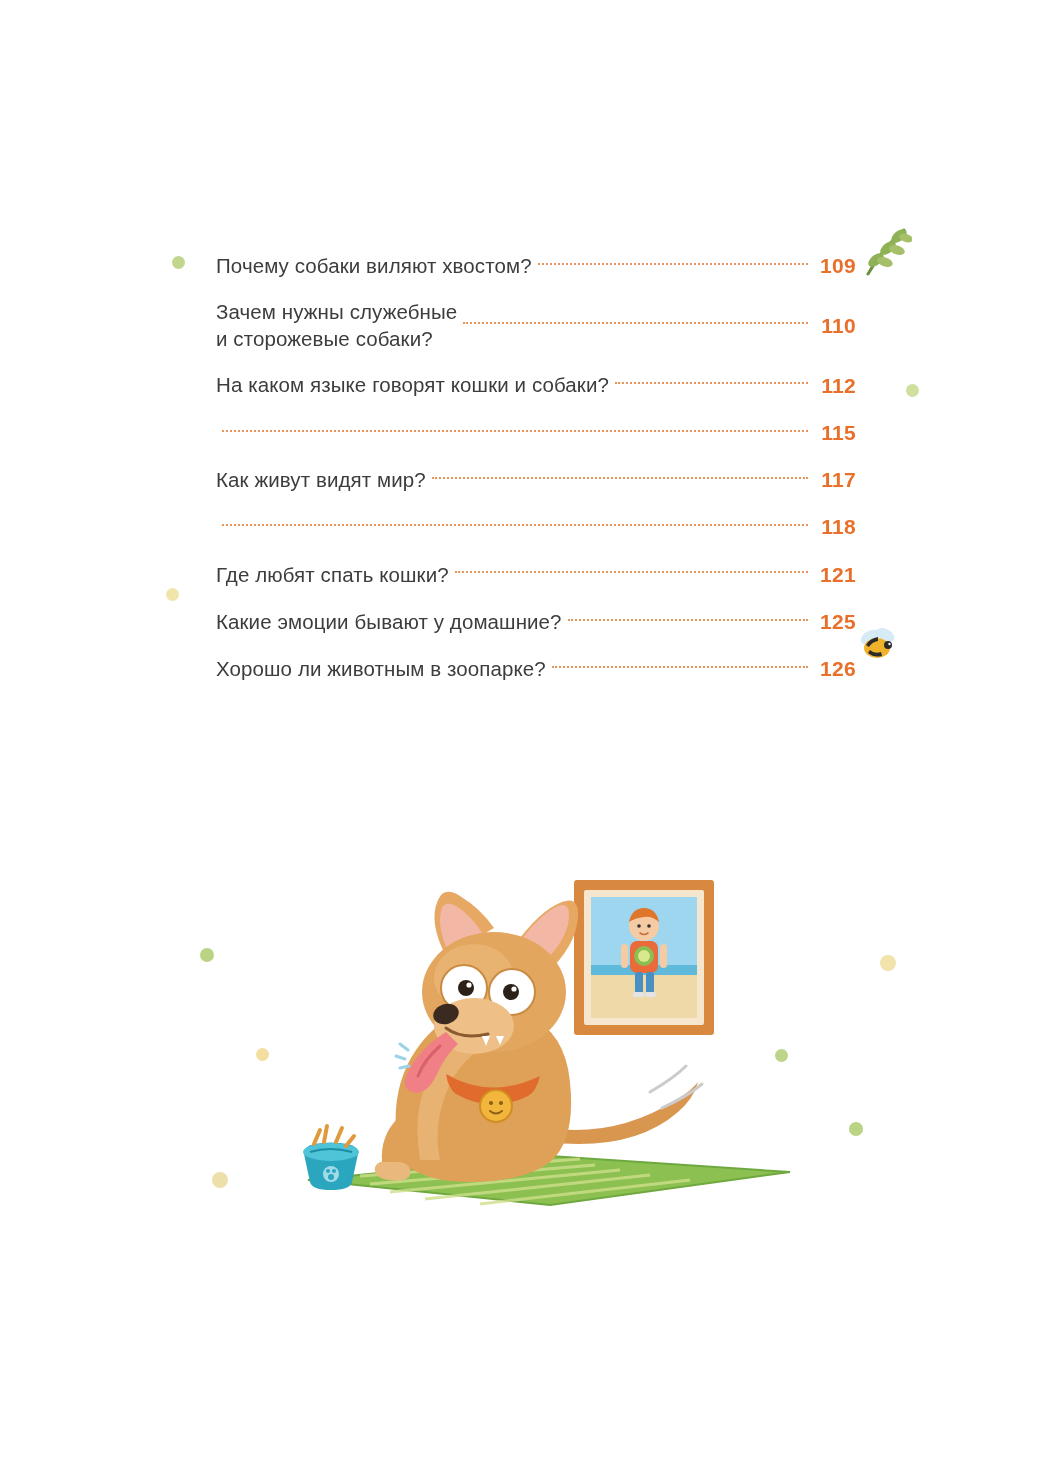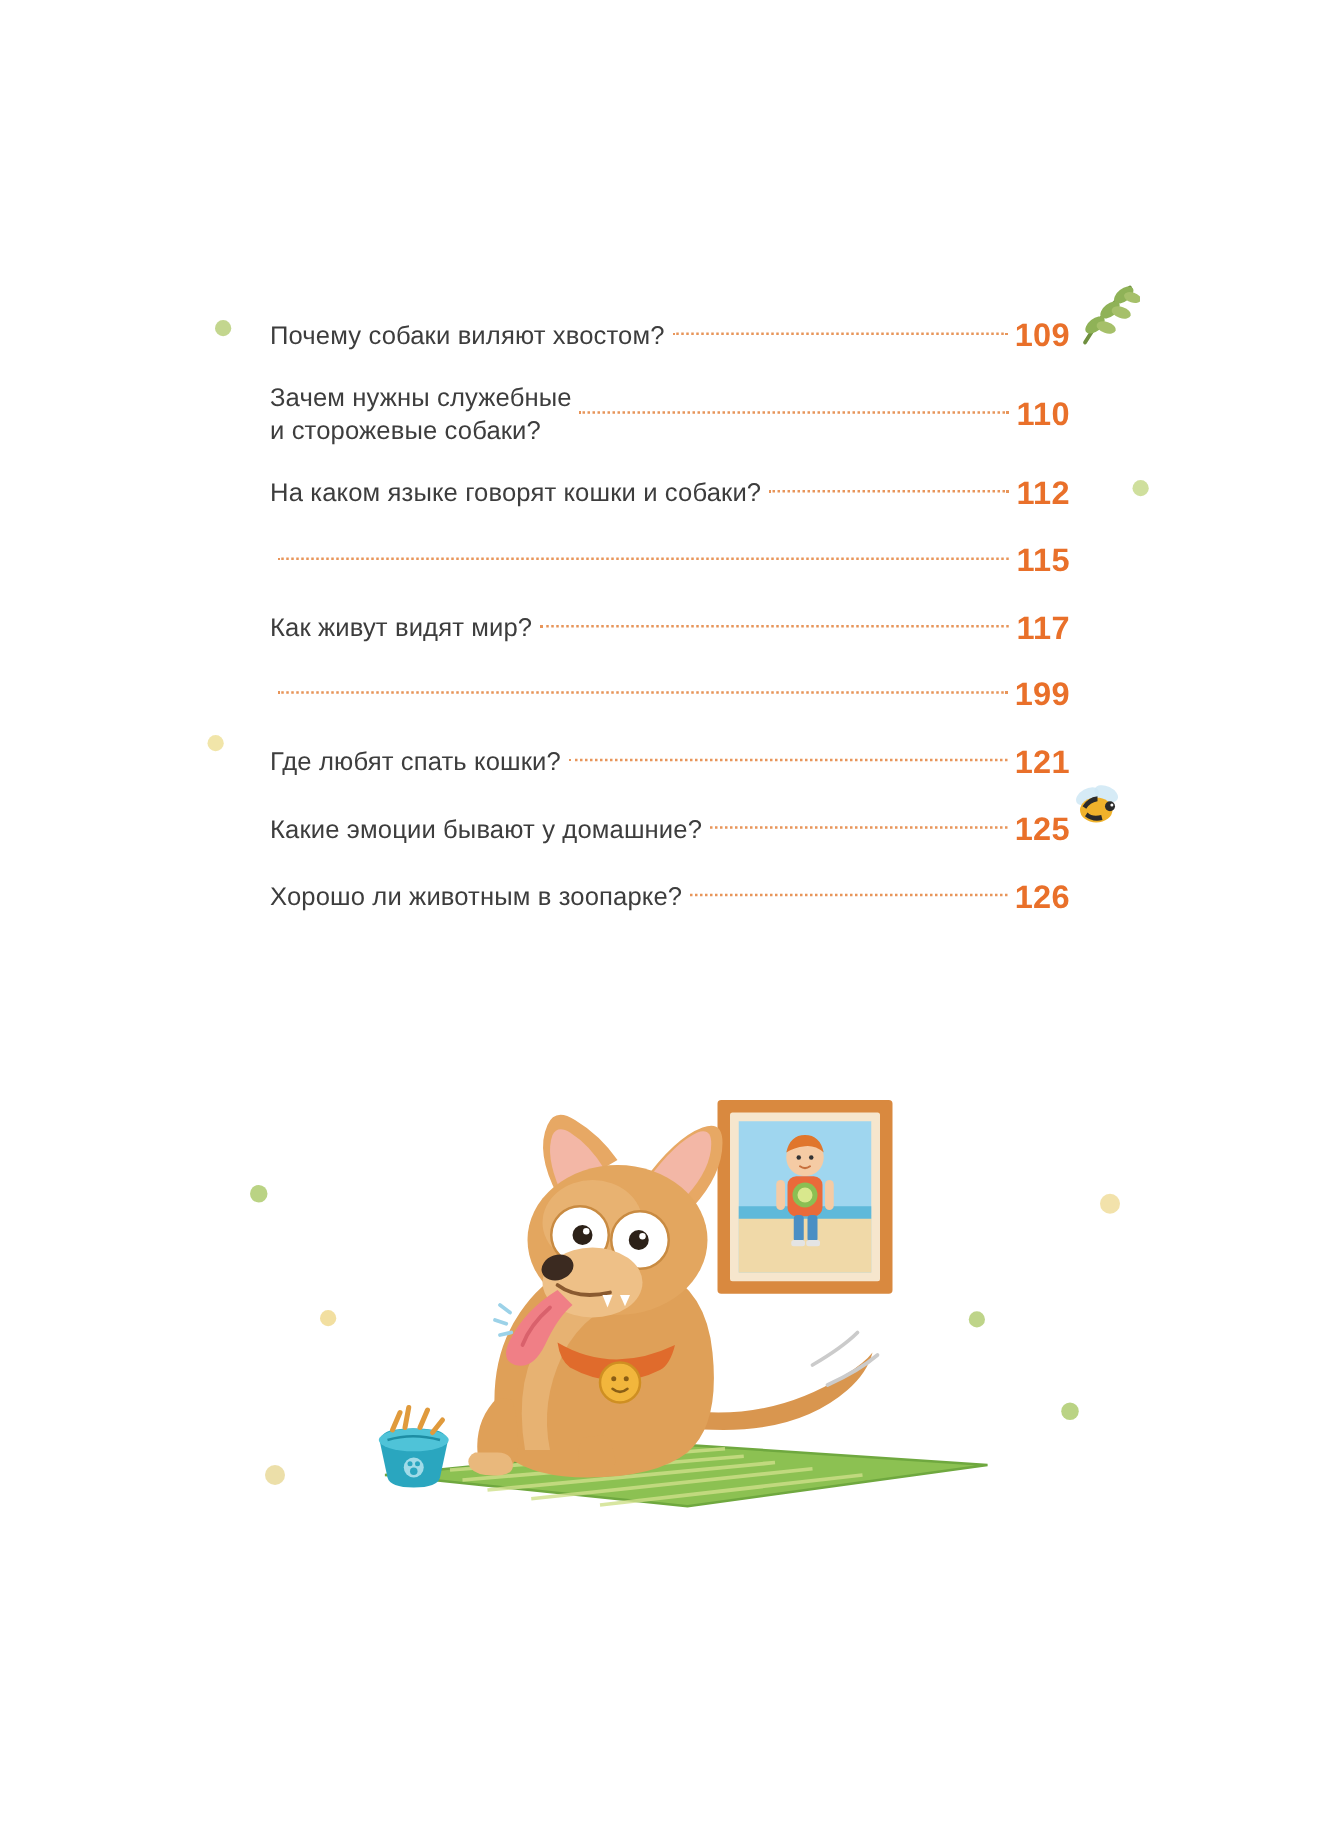--- a/index.html
+++ b/index.html
@@ -40,21 +40,21 @@
     white-space: pre-line;
   }
   .toc-dots {
     flex: 1 1 auto;
     border-bottom: 2px dotted #e8955a;
     margin: 0 6px 6px 6px;
     height: 1px;
     min-width: 8px;
   }
   .toc-page {
-    font-size: 26px;
+    font-size: 21px;
     color: #e9702a;
     font-weight: 700;
     letter-spacing: 0.3px;
     min-width: 42px;
     text-align: right;
     padding-bottom: 1px;
   }
 
   
   .dot {
@@ -146,21 +146,21 @@
       <span class="toc-dots"></span>
       <span class="toc-page">115</span>
     </div>
     <div class="toc-row">
       <span class="toc-title">Как живут видят мир?</span>
       <span class="toc-dots"></span>
       <span class="toc-page">117</span>
     </div>
     <div class="toc-row">
       <span class="toc-dots"></span>
-      <span class="toc-page">199</span>
+      <span class="toc-page">118</span>
     </div>
     <div class="toc-row">
       <span class="toc-title">Где любят спать кошки?</span>
       <span class="toc-dots"></span>
       <span class="toc-page">121</span>
     </div>
     <div class="toc-row">
       <span class="toc-title">Какие эмоции бывают у домашние?</span>
       <span class="toc-dots"></span>
       <span class="toc-page">125</span>

